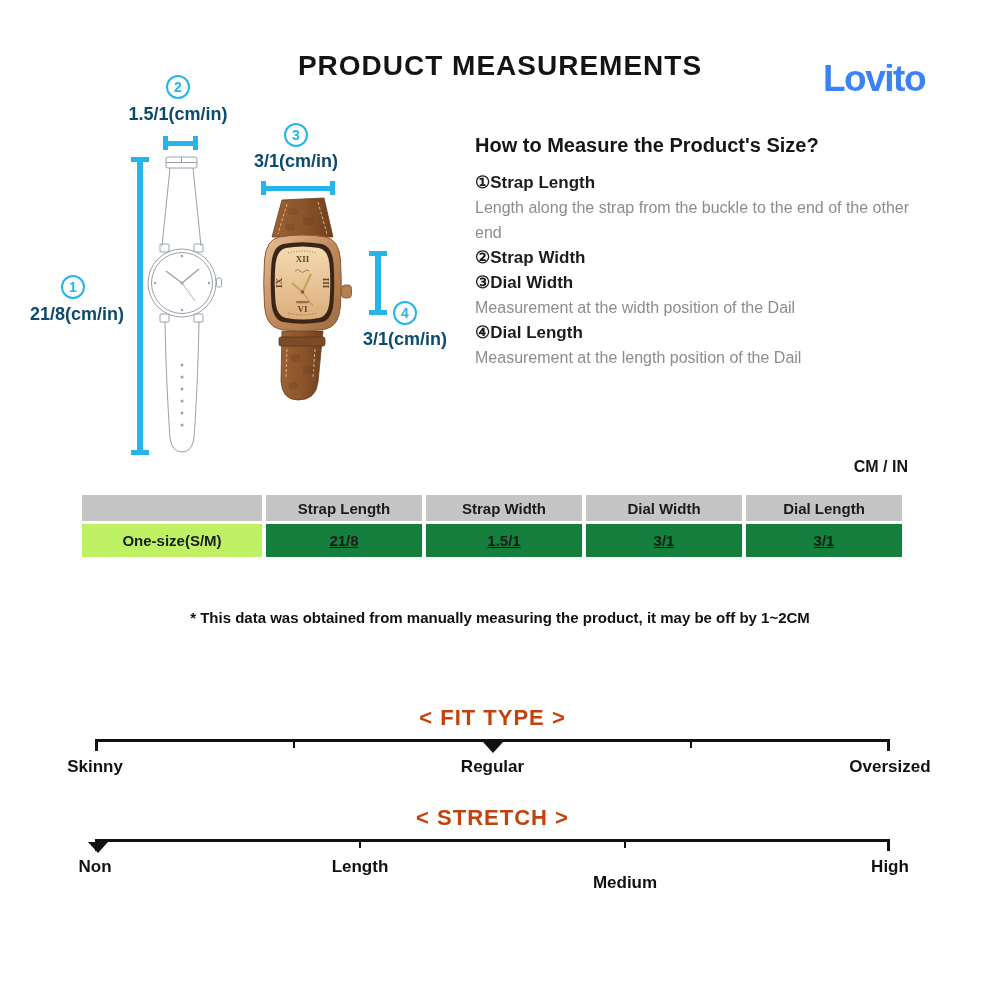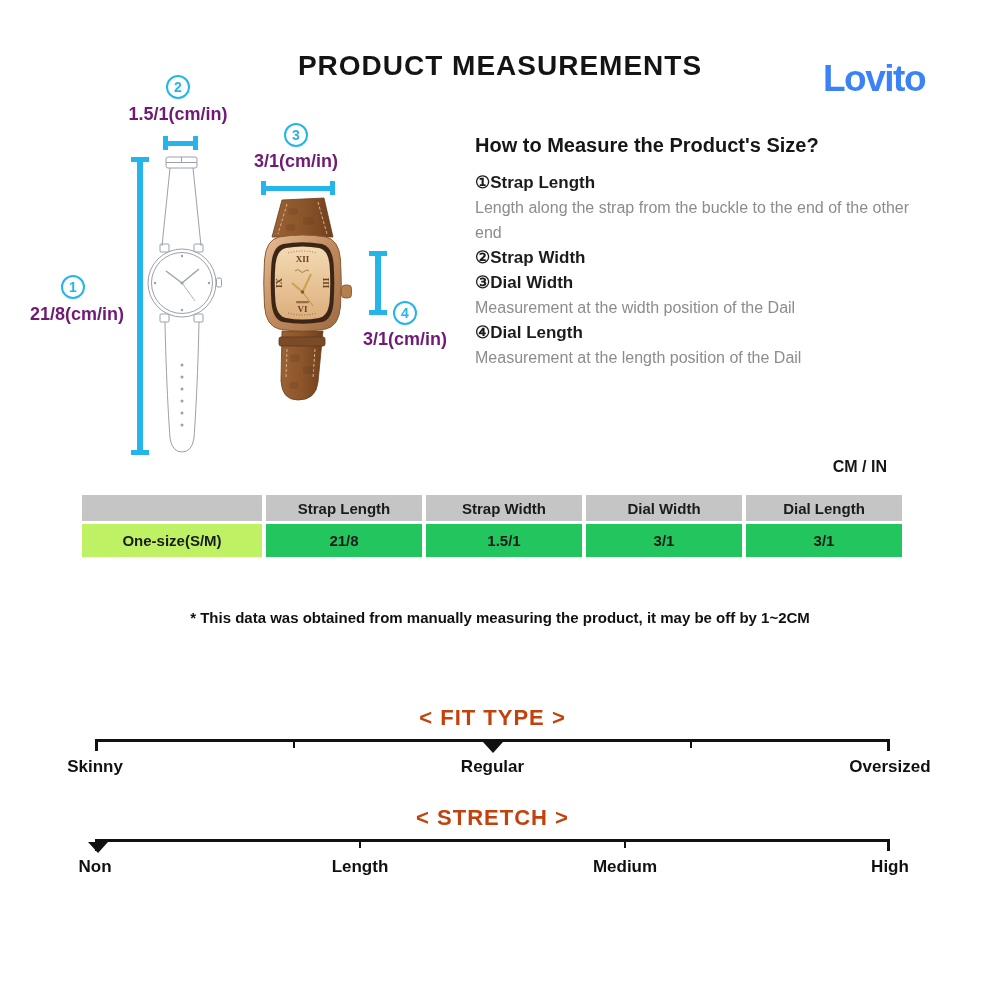--- a/index.html
+++ b/index.html
@@ -8,45 +8,45 @@
 
   
   .main-title{position:absolute;left:0;right:0;top:50px;text-align:center;
               font-size:28px;font-weight:800;letter-spacing:1px;color:#141414;}
   .brand{position:absolute;right:75px;top:42px;font-size:37px;font-weight:700;
          letter-spacing:-1.5px;color:#3b82f6;margin-top:16px;}
 
   
   .circnum{position:absolute;width:20px;height:20px;border:2px solid #25B5EA;border-radius:50%;
            color:#25B5EA;font-size:14px;font-weight:700;display:flex;align-items:center;justify-content:center;}
-  .meas-label{position:absolute;transform:translateX(-50%);color:#701a75;font-size:18px;
+  .meas-label{position:absolute;transform:translateX(-50%);color:#0c4a6e;font-size:18px;
               font-weight:700;white-space:nowrap;}
   .hb,.vb{position:absolute;}
   .hb .bar{position:absolute;left:0;right:0;top:50%;margin-top:-2.5px;height:5px;background:#25B5EA;}
   .hb .cap1{position:absolute;left:0;top:0;bottom:0;width:5px;background:#25B5EA;}
   .hb .cap2{position:absolute;right:0;top:0;bottom:0;width:5px;background:#25B5EA;}
   .vb .bar{position:absolute;top:0;bottom:0;left:50%;margin-left:-3px;width:6px;background:#25B5EA;}
   .vb .cap1{position:absolute;top:0;left:0;right:0;height:5px;background:#25B5EA;}
   .vb .cap2{position:absolute;bottom:0;left:0;right:0;height:5px;background:#25B5EA;}
 
   
   .howto{position:absolute;left:475px;top:134px;width:452px;}
   .howto h2{margin:0 0 13px 0;font-size:20px;font-weight:700;color:#161616;}
   .ht{font-size:17px;font-weight:700;line-height:25px;color:#1c1c1c;}
   .hd{font-size:16px;color:#8c8c8c;line-height:25px;}
 
   
-  .units{position:absolute;right:113px;top:458px;font-size:16px;font-weight:700;}
+  .units{position:absolute;right:92px;top:458px;font-size:16px;font-weight:700;}
   .sizetable{position:absolute;left:82px;top:495px;display:grid;
              grid-template-columns:180px 156px 156px 156px 156px;
              grid-template-rows:26px 33px;gap:3px 4px;}
   .cell{display:flex;align-items:center;justify-content:center;font-size:15px;white-space:nowrap;}
   .th{background:#c5c5c5;font-weight:600;color:#1b1b1b;}
   .rowlabel{background:#bef264;font-weight:700;color:#1b1b1b;}
-  .td{background:#22c55e;font-weight:600;color:#1b1b1b;}
+  .td{background:#15803d;font-weight:600;color:#1b1b1b;text-decoration:underline;}
 
   .footnote{position:absolute;left:0;right:0;top:597px;text-align:center;
             font-size:15px;font-weight:700;color:#111;margin-top:12px;}
 
   
   .scale{position:absolute;left:95px;width:795px;}
   .scale-title{text-align:center;font-size:22px;font-weight:800;letter-spacing:1px;color:#c2410c;line-height:24px;}
   .scale-track{position:relative;height:14px;margin-top:9px;}
   .scale-track .line{position:absolute;left:0;right:0;top:0;height:3px;background:#111;}
   .scale-track .capL{position:absolute;left:0;top:0;width:3px;height:12px;background:#111;}
@@ -245,18 +245,18 @@
       <div class="line"></div>
       <div class="capL"></div>
       <div class="capR"></div>
       <div class="tick" style="left: 33.33%;"></div>
       <div class="tick" style="left: 66.67%;"></div>
       <div class="pointer" style="left: 0.4%;"></div>
     </div>
     <div class="scale-labels">
       <span style="left: 0%;">Non</span>
       <span style="left: 33.33%;">Length</span>
-      <span style="left: 66.67%;">Medium</span>
+      <span style="left: 66.67%; margin-top: 16px;">Medium</span>
       <span style="left: 100%;">High</span>
     </div>
   </div>
 
 </div>
 
 </body></html>

